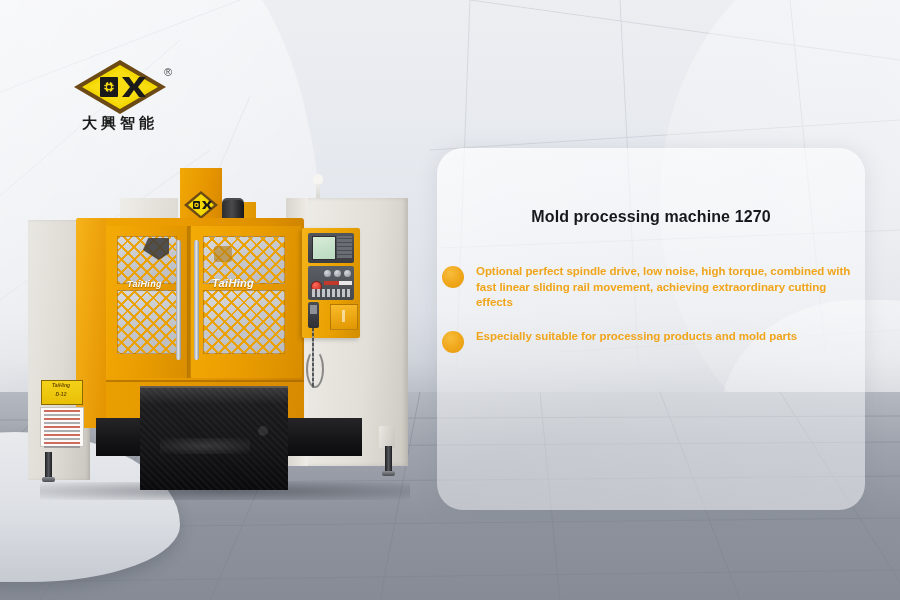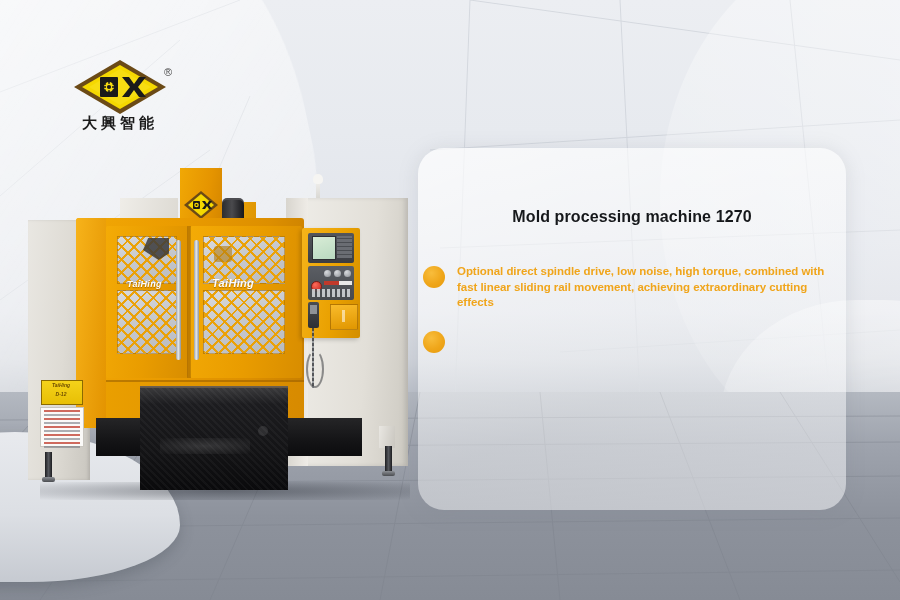--- a/index.html
+++ b/index.html
@@ -338,21 +338,21 @@
     background: linear-gradient(100deg,#e9e7e2,#c9c6bf);
   }
   
   .m-shadow {
     position:absolute; left:40px; top:332px; width:370px; height:18px;
     background: radial-gradient(ellipse at center, rgba(40,44,52,0.45), rgba(40,44,52,0));
   }
 
   
   #card {
-    position:absolute; left:418px; top:148px; width:428px; height:362px;
+    position:absolute; left:437px; top:148px; width:428px; height:362px;
     border-radius:26px;
     background: linear-gradient(158deg,
         rgba(255,255,255,0.72) 0%,
         rgba(255,255,255,0.52) 35%,
         rgba(250,251,252,0.46) 62%,
         rgba(244,245,248,0.55) 100%);
     box-shadow: 0 2px 20px rgba(120,128,140,0.18);
   }
   #card-title {
     position:absolute; left:0; right:0; top:60px;
@@ -546,21 +546,22 @@
     <div class="m-foot f1"></div>
     <div class="m-foot f2"></div>
   </div>
 
   <div id="card">
     <div id="card-title">Mold processing machine 1270</div>
 
     <div class="bullets">
       <div class="bullet">
         <span class="dot"></span>
-        <span class="btext">Optional direct spindle drive, low noise, high torque, combined with fast linear sliding rail movement, achieving extraordinary cutting effects</span>
+        <span class="btext">Optional perfect spindle drive, low noise, high torque, combined with fast linear sliding rail movement, achieving extraordinary cutting effects</span>
       </div>
       <div class="bullet">
         <span class="dot"></span>
+        <span class="btext">Especially suitable for processing products and mold parts</span>
       </div>
     </div>
   </div>
 
 </div>
 
 </body></html>

